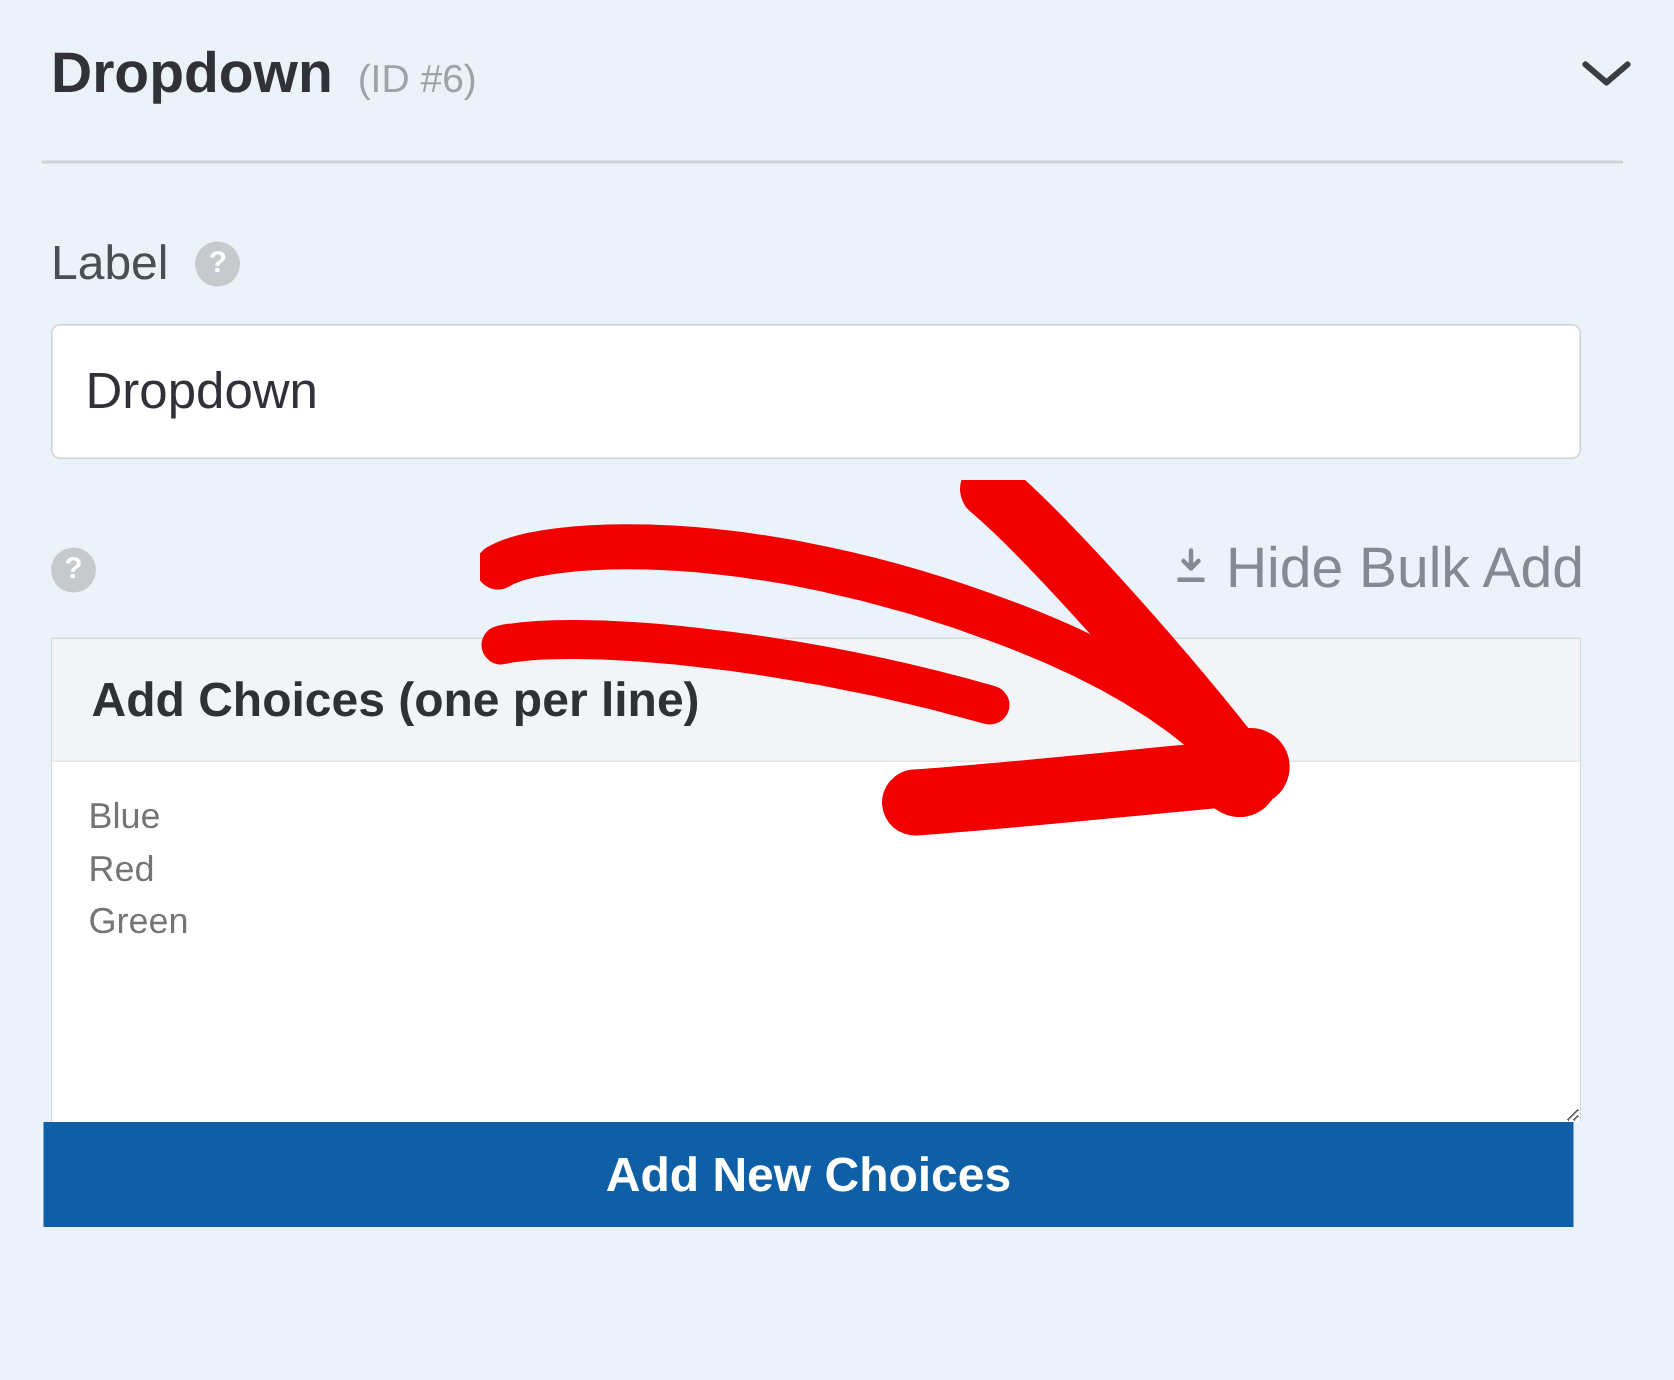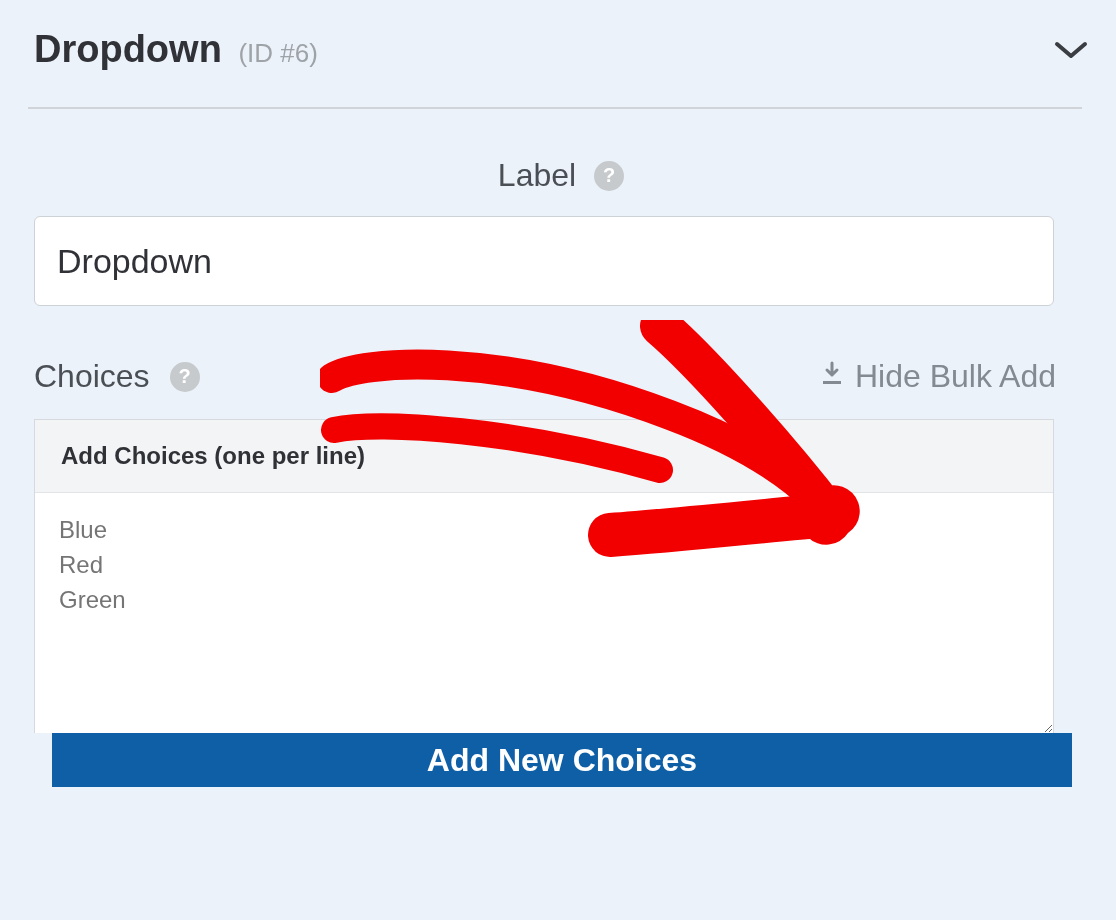--- a/index.html
+++ b/index.html
@@ -38,21 +38,20 @@
     margin: 0 6px 0 0;
   }
   .section-label-row {
     display: flex;
     align-items: center;
     gap: 18px;
     margin-top: 48px;
     margin-left: 6px;
     font-size: 32px;
     color: #4a4f55;
-    justify-content: center;
   }
   .help-icon {
     display: inline-flex;
     align-items: center;
     justify-content: center;
     width: 30px;
     height: 30px;
     border-radius: 50%;
     background: #c6cacd;
     color: #fff;
@@ -84,42 +83,42 @@
     display: flex;
     align-items: center;
     gap: 20px;
     font-size: 32px;
     color: #4a4f55;
   }
   .hide-bulk {
     display: flex;
     align-items: center;
     gap: 10px;
-    font-size: 32px;
+    font-size: 38px;
     color: #838a92;
     cursor: pointer;
   }
   .bulk-panel {
     width: 1020px;
     margin-left: 6px;
     margin-top: 24px;
     border: 1px solid #d6dade;
     border-bottom: none;
     background: #fff;
   }
   .bulk-header {
     display: flex;
     align-items: center;
     justify-content: space-between;
     background: #f2f4f5;
     padding: 22px 26px;
     border-bottom: 1px solid #e2e5e8;
   }
   .bulk-header .title {
-    font-size: 24px;
+    font-size: 32px;
     font-weight: 700;
     color: #2f3136;
   }
   .show-presets {
     font-size: 30px;
     color: #9ba1a8;
     cursor: pointer;
   }
   .bulk-textarea {
     width: 100%;
@@ -129,22 +128,22 @@
     font-family: Liberation Sans, sans-serif;
     font-size: 24px;
     color: #838a92;
     padding: 20px 24px;
     outline: none;
     line-height: 1.45;
     display: block;
   }
   .add-choices-btn {
     width: 1020px;
-    margin-left: 24px;
-    height: 54px;
+    margin-left: 1px;
+    height: 70px;
     border: none;
     background: #0f5fa6;
     color: #fff;
     font-size: 32px;
     font-weight: 600;
     cursor: pointer;
     display: block;
   }
   
   .arrow-overlay {
@@ -179,21 +178,20 @@
 
 <div class="section-label-row">
   <span>Label</span>
   <span class="help-icon">?</span>
 </div>
 <input class="text-input" type="text" value="Dropdown" style="">
 
 
 <div class="choices-header">
   <div class="left">
-    <span>Choices</span>
     <span class="help-icon">?</span>
   </div>
   <div class="hide-bulk">
     <span>
       <svg width="26" height="26" viewBox="0 0 26 26">
         <path d="M13 2 v12 M8 9 l5 5 l5 -5" stroke="#838a92" stroke-width="3" fill="none" stroke-linecap="round" stroke-linejoin="round"></path>
         <path d="M4 20 h18 v3 h-18 z" fill="#838a92"></path>
       </svg>
     </span>
     <span>Hide Bulk Add</span>

